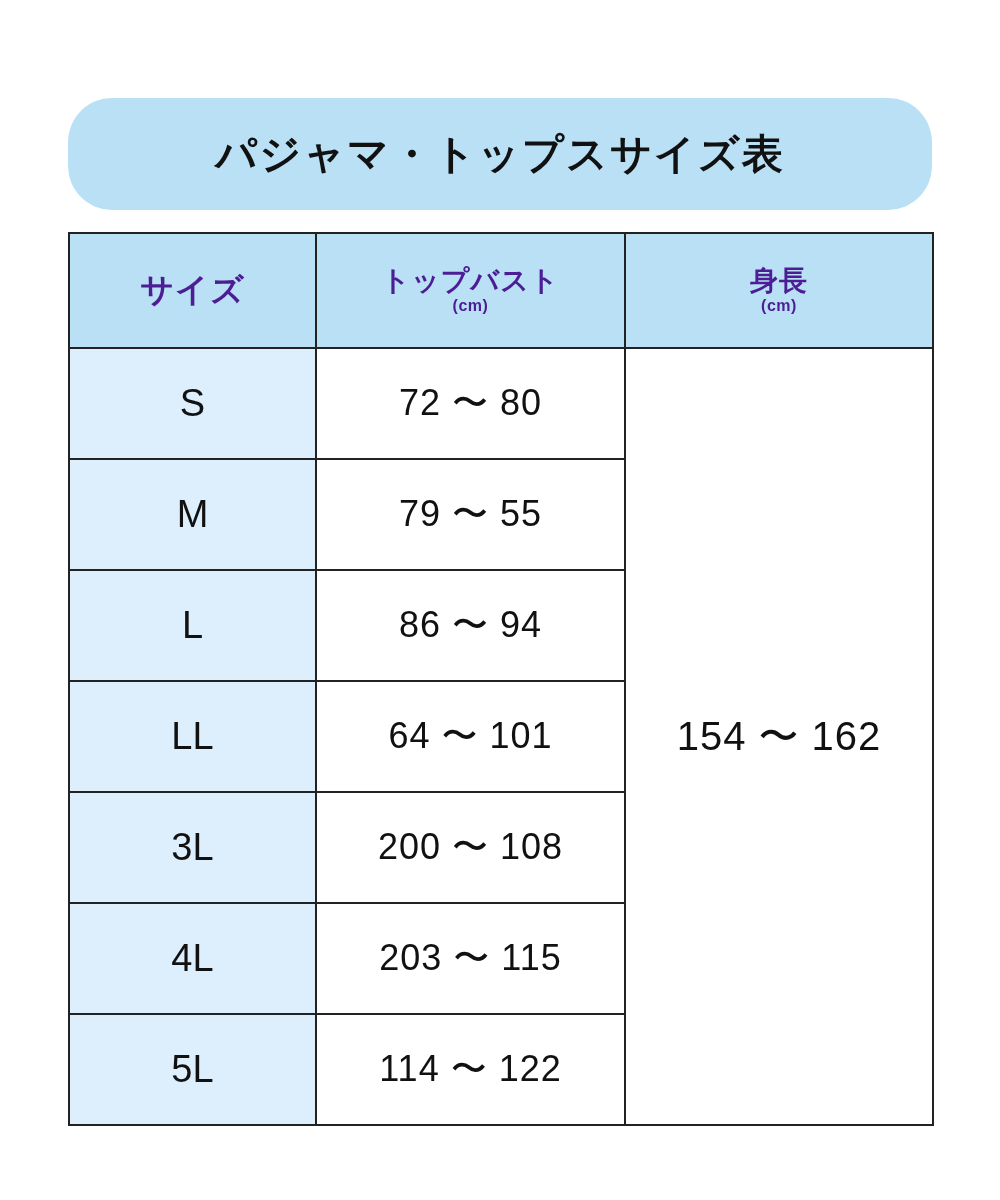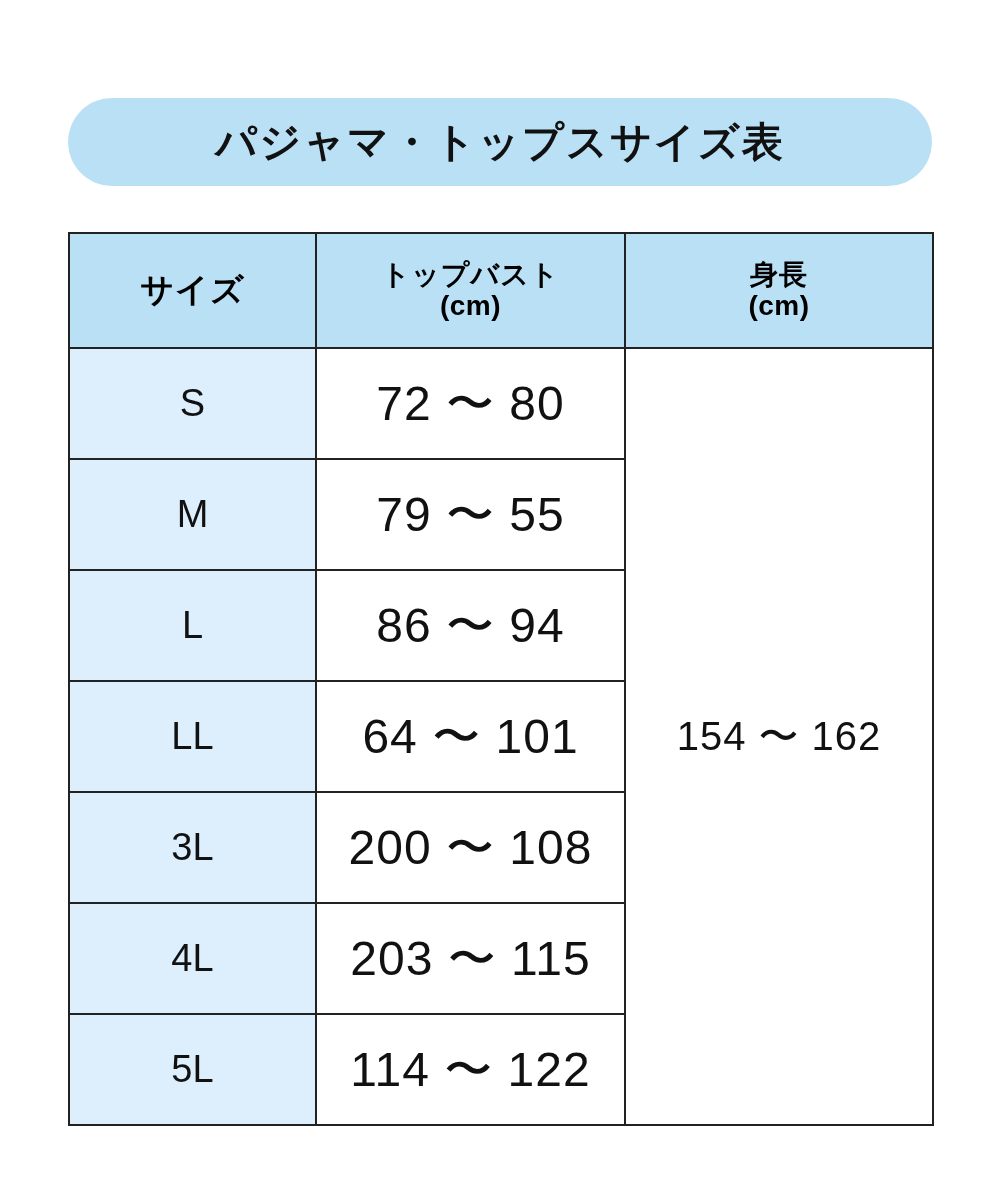--- a/index.html
+++ b/index.html
@@ -20,21 +20,21 @@
     height: 1200px;
     box-sizing: border-box;
     position: relative;
   }
   
   .title-pill {
     position: absolute;
     left: 68px;
     top: 98px;
     width: 864px;
-    height: 88px;
+    height: 112px;
     background: #b9e0f5;
     border-radius: 44px;
     display: flex;
     align-items: center;
     justify-content: center;
   }
   .title-text {
     font-size: 41px;
     font-weight: bold;
     letter-spacing: 2px;
@@ -59,43 +59,43 @@
     padding: 0;
   }
   col.col-size   { width: 247px; }
   col.col-bust   { width: 309px; }
   col.col-height { width: 308px; }
 
   thead th {
     background: #b9e0f5;
     height: 113px;
     font-weight: bold;
-    color: #000000;
+    color: #4c1d95;
   }
   .th-inner {
     display: flex;
     flex-direction: column;
     align-items: center;
     justify-content: center;
     line-height: 1.1;
   }
   .th-main {
     font-size: 28px;
     letter-spacing: 1px;
   }
   .th-unit {
-    font-size: 28px;
+    font-size: 16px;
     font-weight: bold;
     letter-spacing: 0.5px;
   }
   .th-size .th-main { font-size: 33px; }
 
   tbody td {
     height: 109px;
-    font-size: 48px;
+    font-size: 36px;
     font-weight: normal;
     color: #111111;
   }
   td.cell-size {
     background: #ddeffc;
     font-size: 38px;
   }
   td.cell-bust {
     background: #ffffff;
     letter-spacing: 1px;

